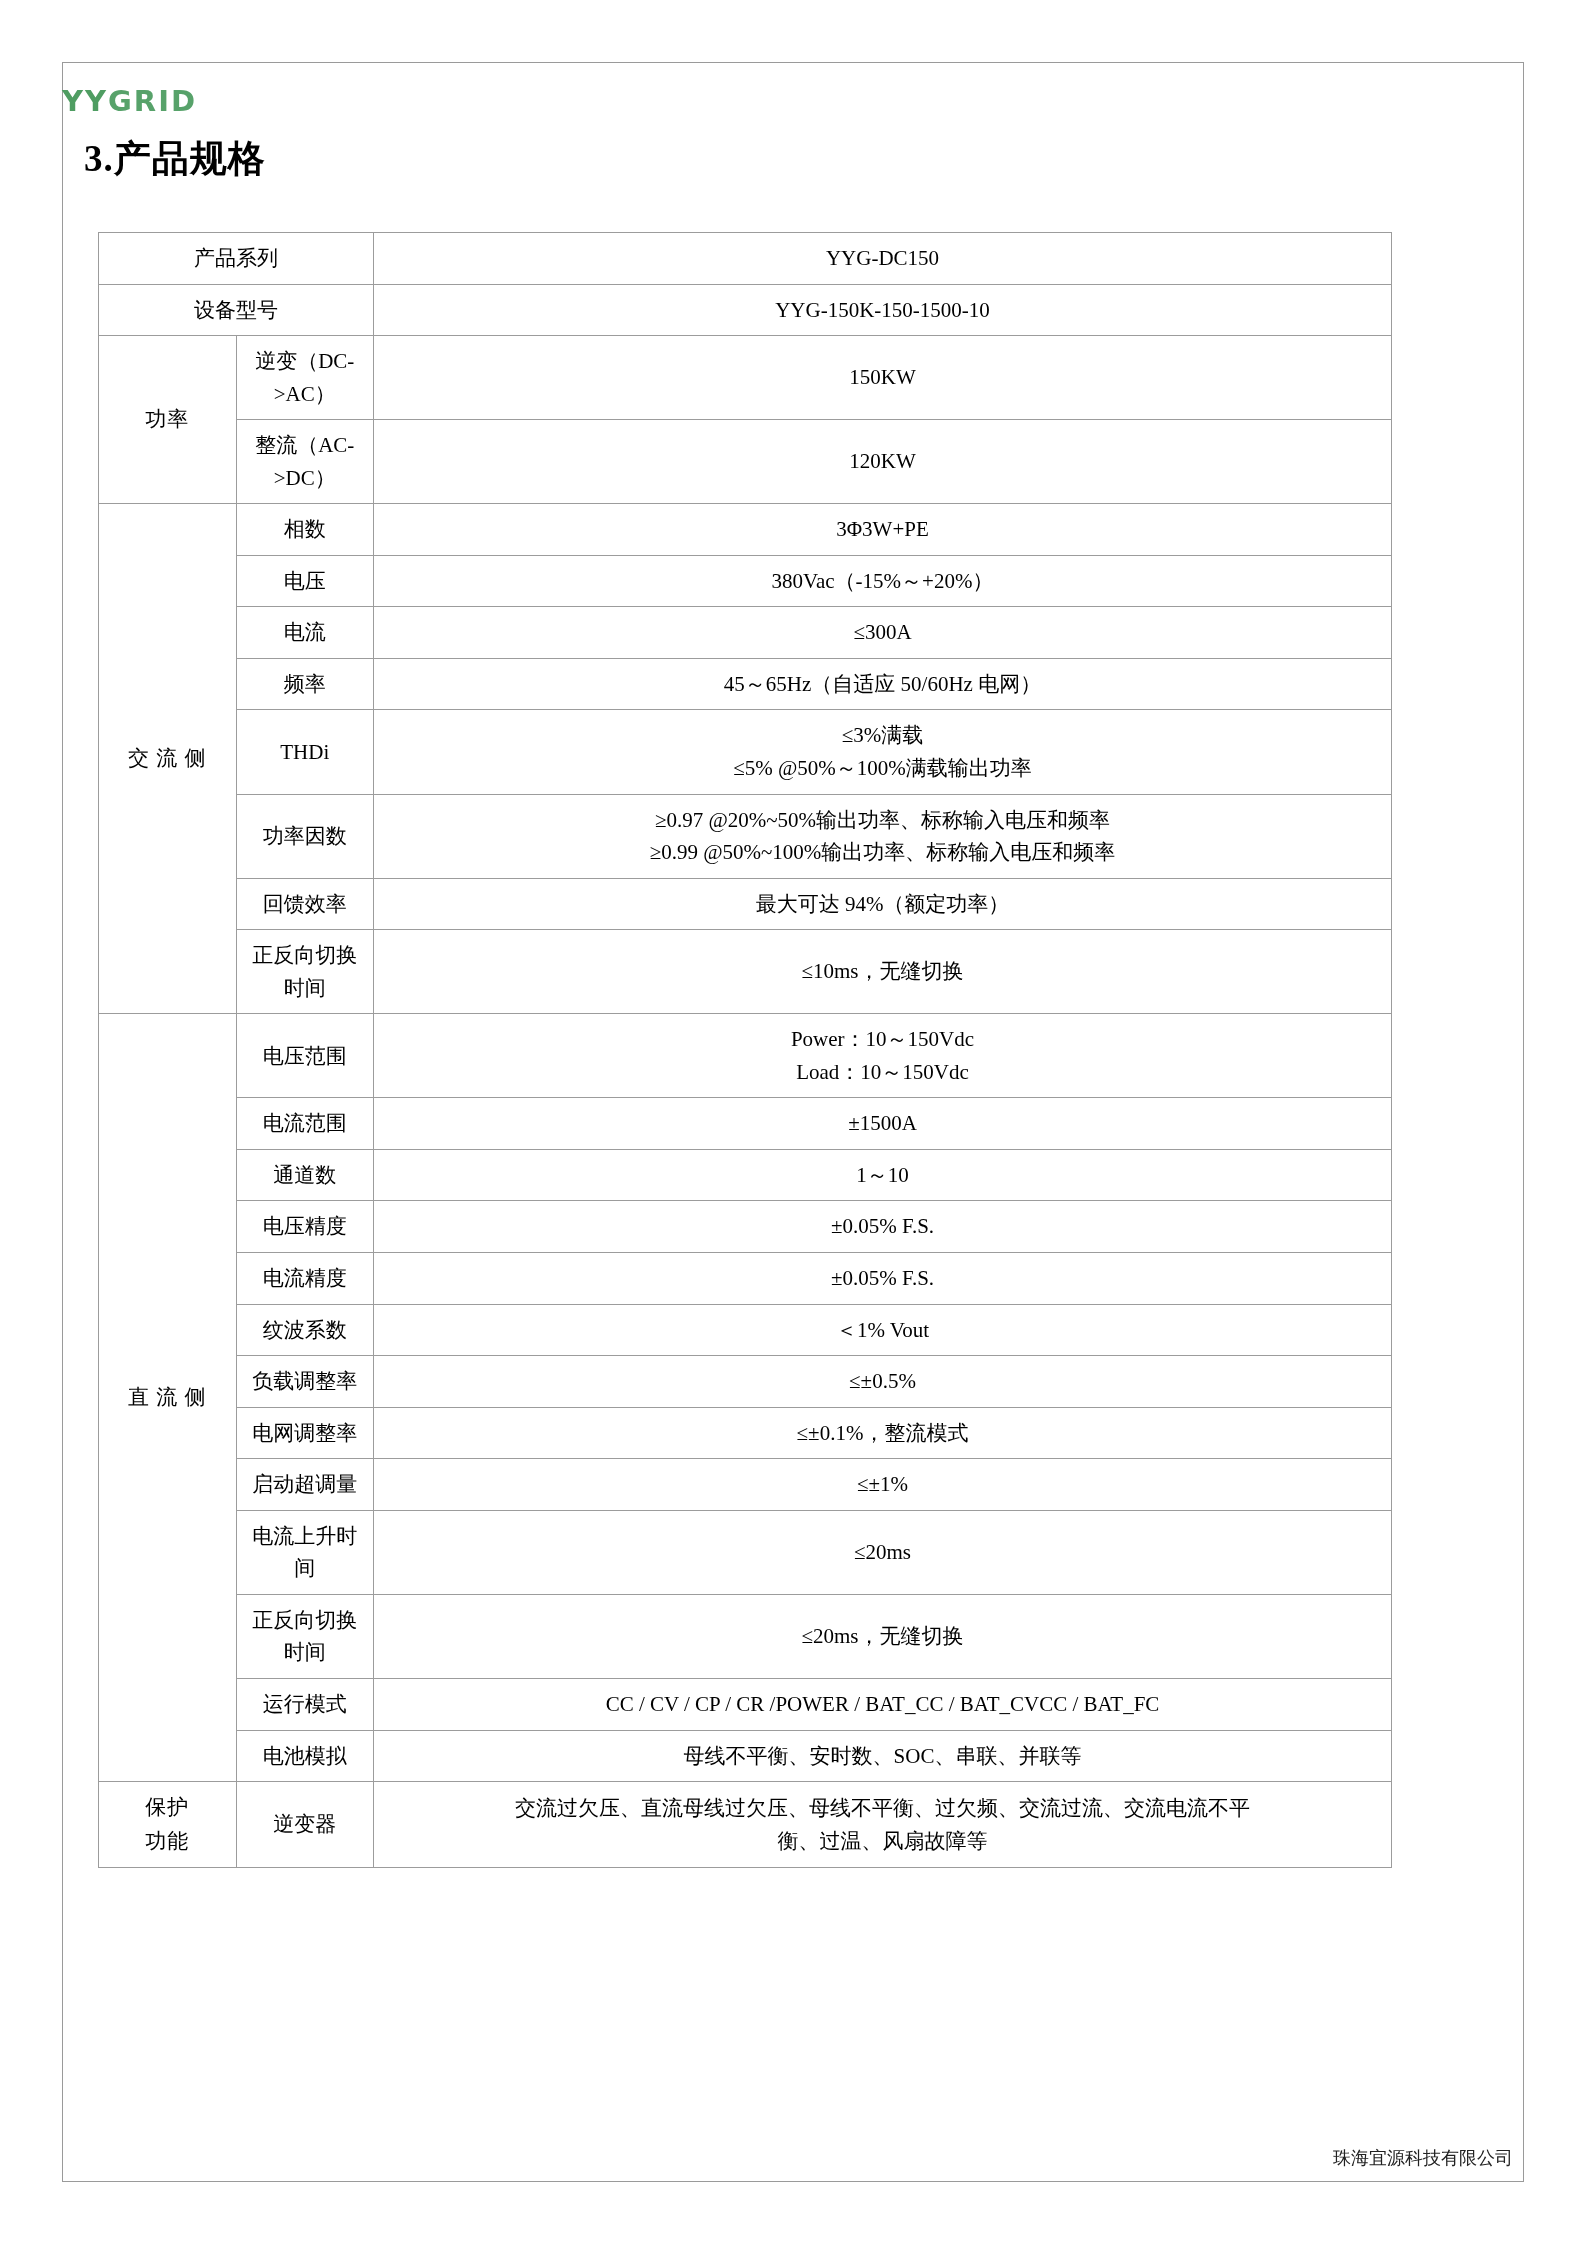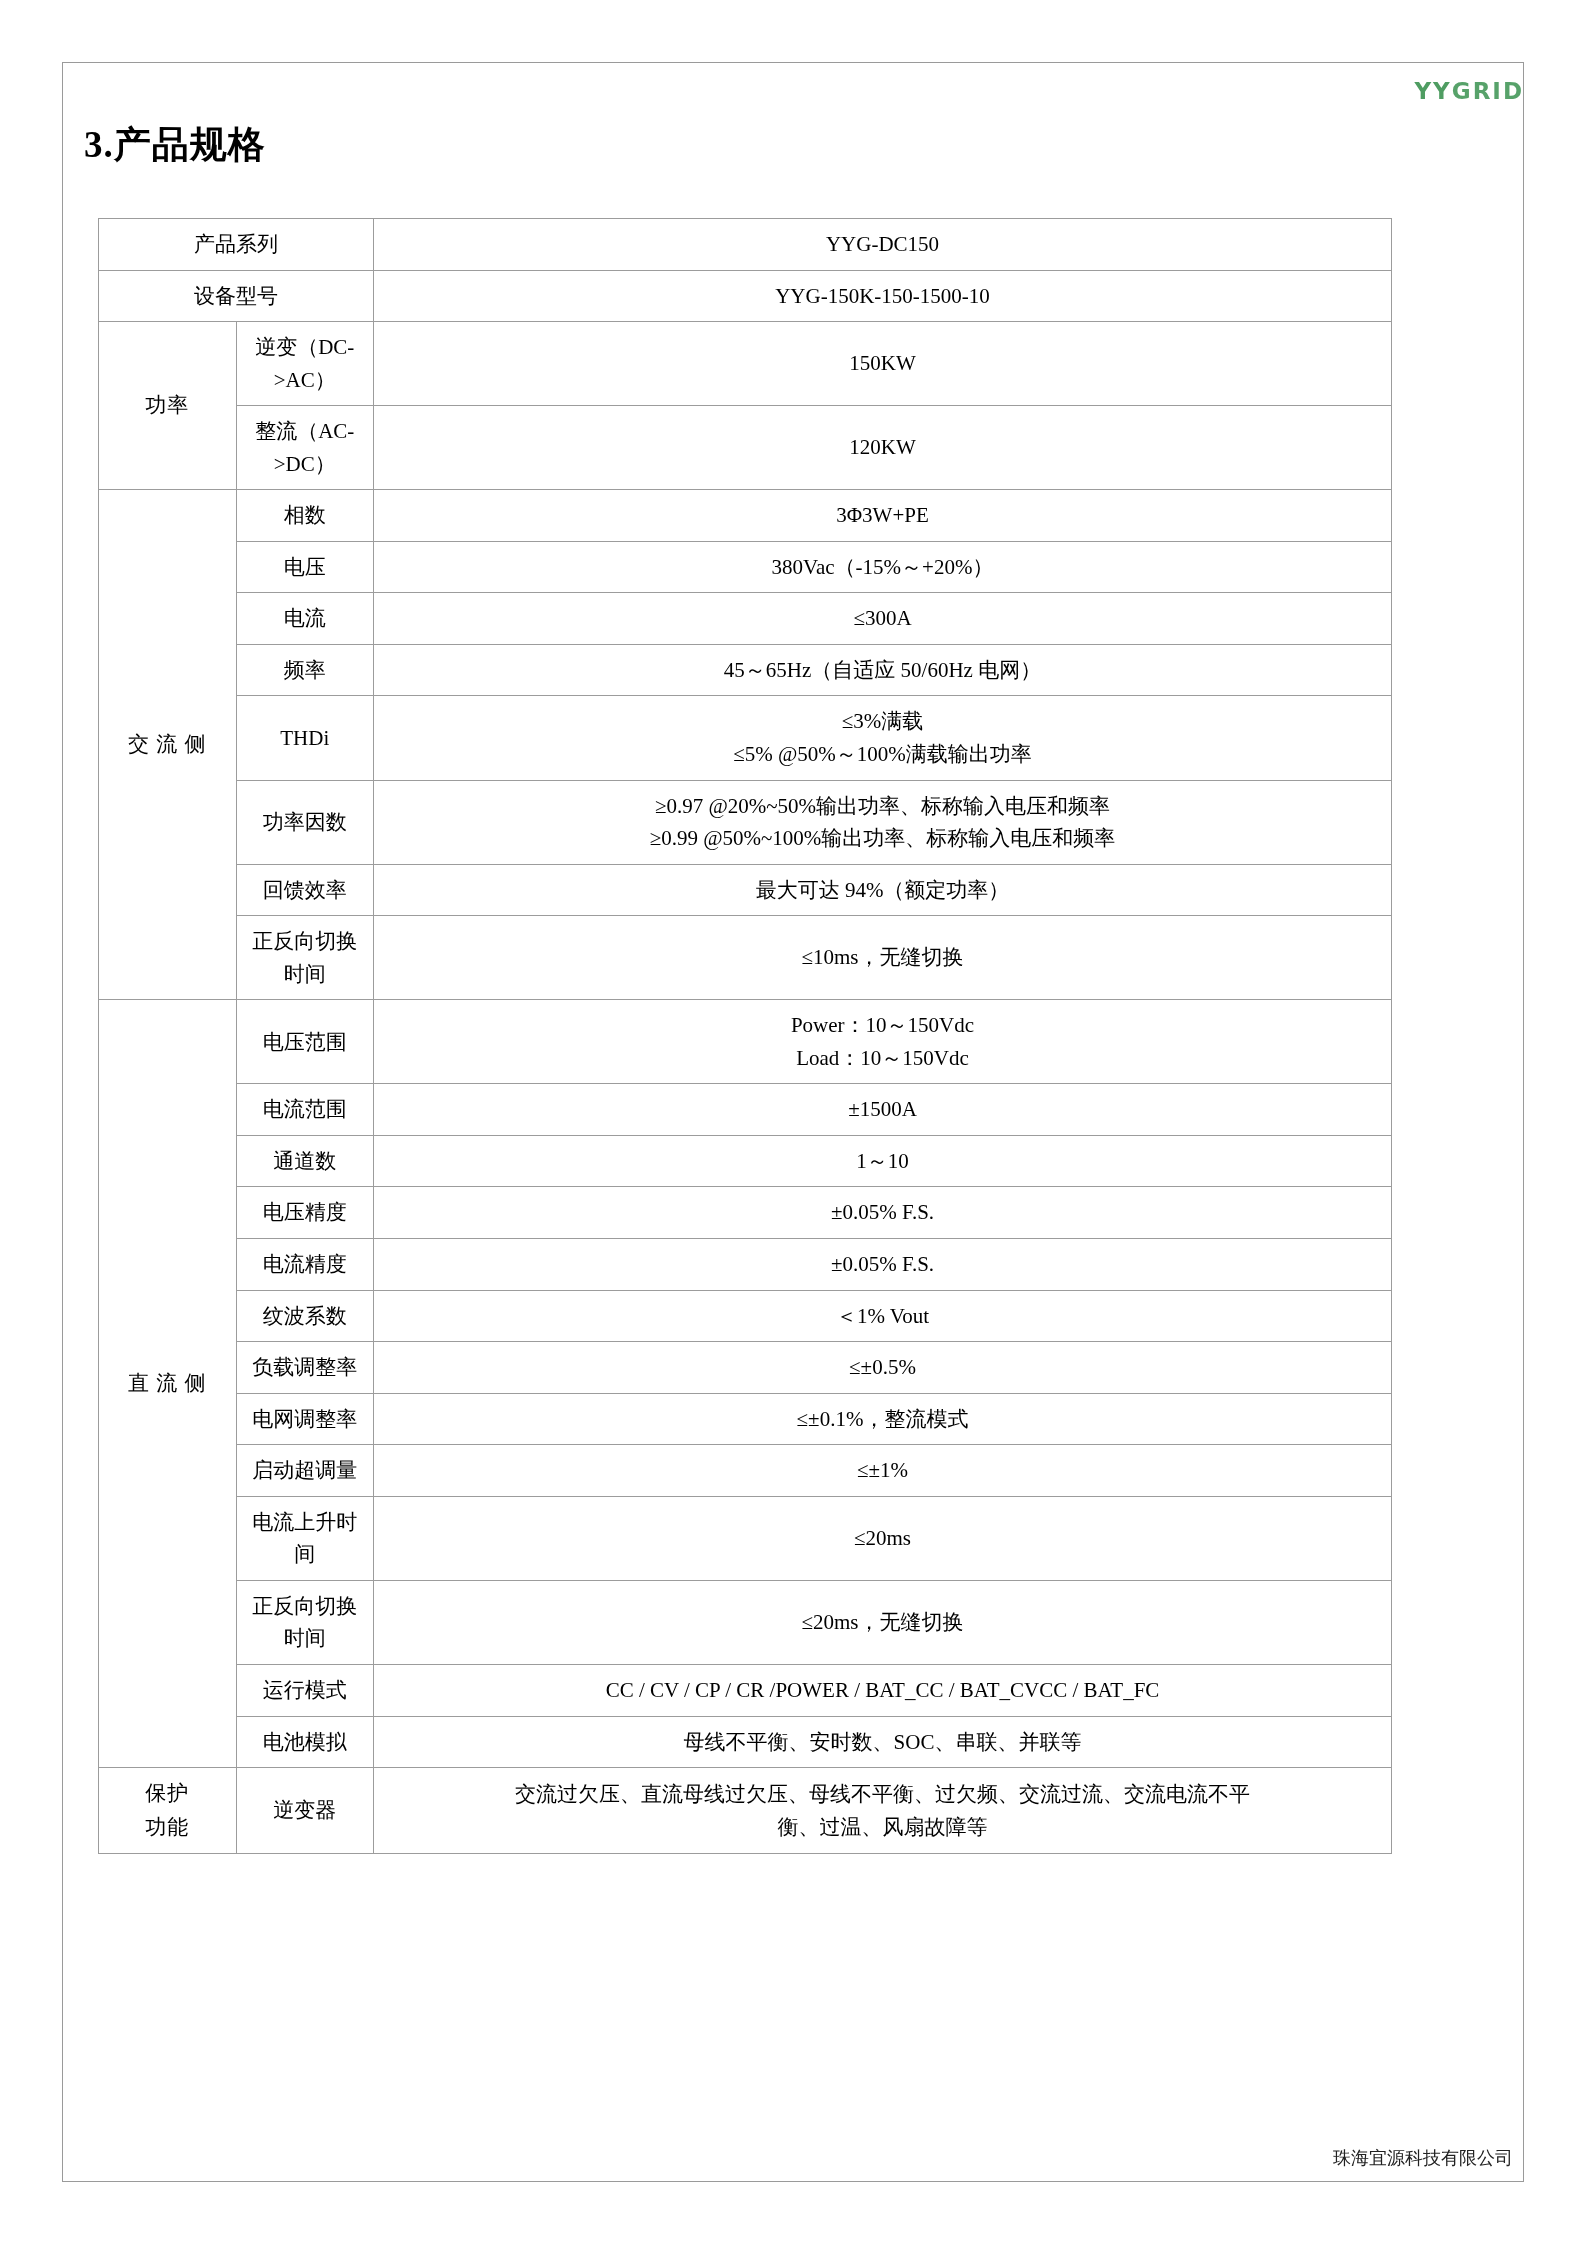--- a/index.html
+++ b/index.html
@@ -30,25 +30,25 @@
   }
   .content {
     position: absolute;
     left: 62px;
     top: 62px;
     width: 1462px;
     height: 2120px;
     box-sizing: border-box;
   }
   .logo {
-    text-align: right;
-    padding-top: 16px;
+    text-align: left;
+    padding-top: 22px;
     font-family: "DejaVu Sans", sans-serif;
     font-weight: bold;
-    font-size: 23px;
+    font-size: 29px;
     letter-spacing: 2px;
     color: #5aa86b;
   }
   .logo .yy { color: #4f9d62; }
   .logo .grid { color: #57a26a; }
 
   .section-title {
     margin: 16px 0 0 22px;
     font-family: "Liberation Serif", serif;
     font-size: 37px;

